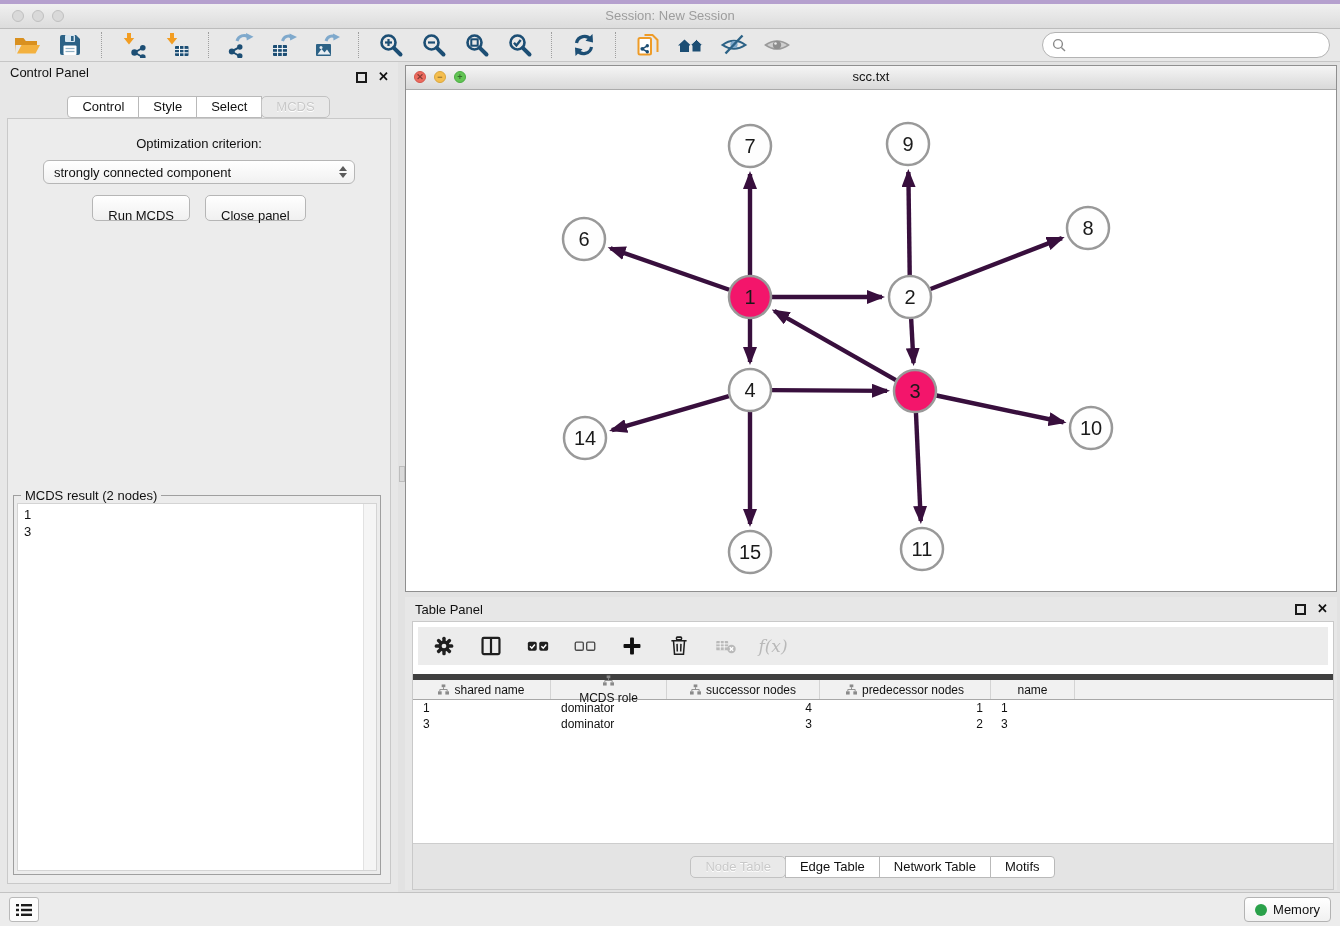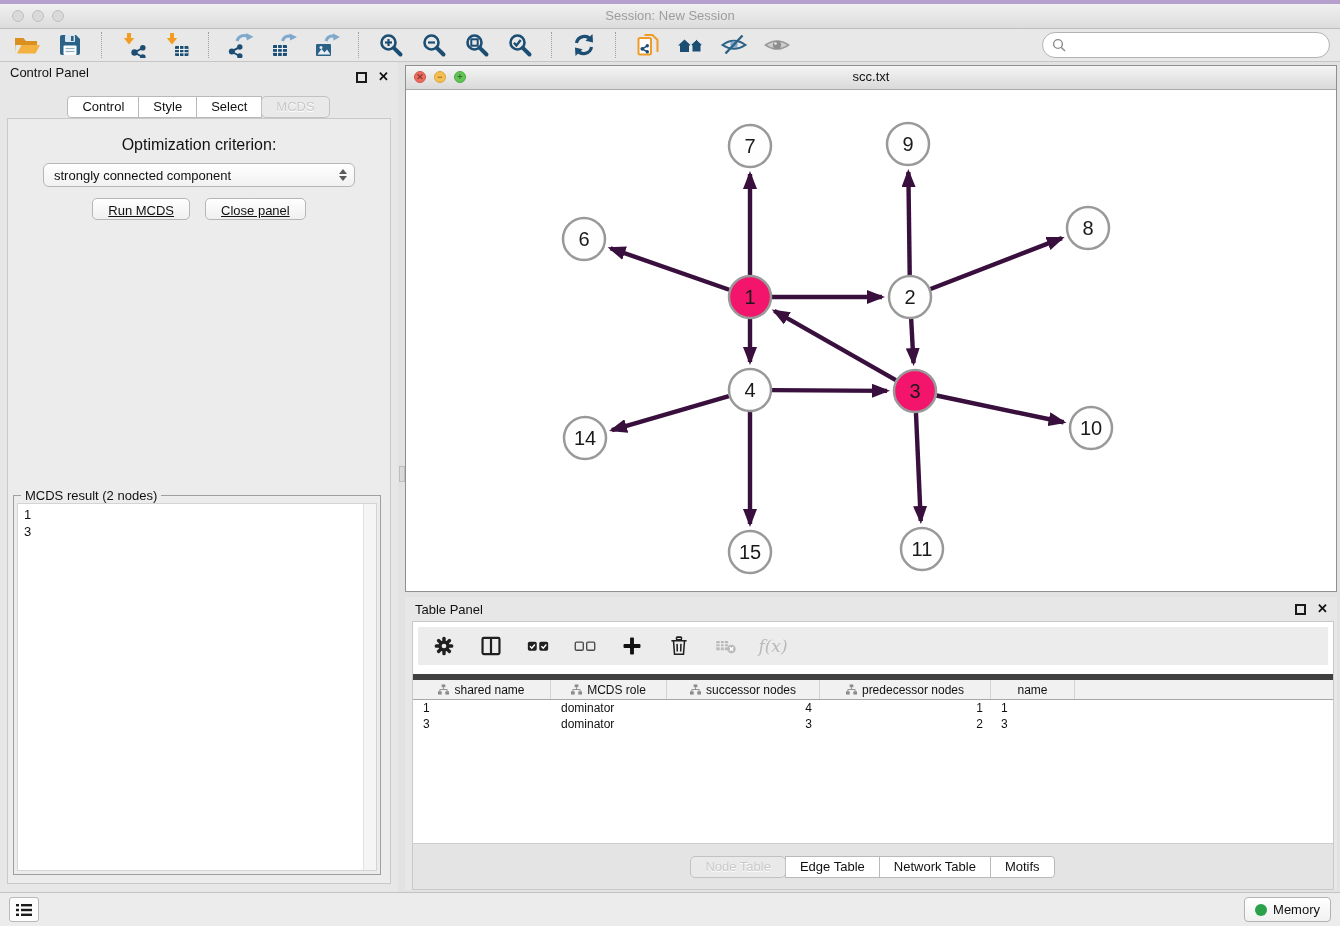--- a/index.html
+++ b/index.html
@@ -26,27 +26,27 @@
   .ptitle{position:absolute;left:10px;top:3px;font-size:13px;color:#111;}
   .panel-icons{position:absolute;right:9px;top:9px;display:flex;gap:11px;align-items:center;}
   .float-btn{width:11px;height:11px;border:2px solid #1a1a1a;background:transparent;box-sizing:border-box;padding:0;cursor:pointer;}
   .close-btn{border:none;background:none;font-size:13px;font-weight:bold;color:#111;line-height:12px;padding:0;cursor:pointer;}
   .cp-tabs{position:absolute;left:0;top:34px;width:100%;display:flex;justify-content:center;z-index:2;}
   .tab{height:22px;padding:0 14px;font-size:13px;background:#fff;border:1px solid #b9b9b9;margin-left:-1px;color:#111;line-height:20px;cursor:pointer;font-family:inherit;}
   .tab:first-child{border-radius:4px 0 0 4px;}
   .tab:last-child{border-radius:0 4px 4px 0;text-align:right;}
   .tab.active{background:#e9e9e9;color:#c9c9c9;border:1px solid #c2c2c2;border-radius:5px;text-shadow:0 1px 0 #fff;position:relative;z-index:1;}
   .cp-body{position:absolute;left:7px;right:7px;top:56px;bottom:8px;background:#ececec;border:1px solid #c9c9c9;}
-  .opt-label{margin-top:17px;text-align:center;font-size:16px;color:#111;}
+  .opt-label{margin-top:17px;text-align:center;font-size:13px;color:#111;}
   .select-box{margin:9px auto 0;width:312px;height:24px;background:linear-gradient(#ffffff,#f1f1f1);border:1px solid #b6b6b6;border-radius:6px;display:flex;align-items:center;padding:0 7px 0 10px;box-sizing:border-box;font-size:13px;color:#111;cursor:pointer;}
   .spinner{margin-left:auto;display:flex;flex-direction:column;gap:2px;}
   .tri-up{width:0;height:0;border-left:4px solid transparent;border-right:4px solid transparent;border-bottom:5px solid #5a5a5a;}
   .tri-down{width:0;height:0;border-left:4px solid transparent;border-right:4px solid transparent;border-top:5px solid #5a5a5a;}
   .btn-row{margin-top:11px;display:flex;justify-content:center;gap:15px;}
-  .mac-btn{height:22px;padding:4px 15px;background:linear-gradient(#ffffff,#f0f0f0);border:1px solid #b6b6b6;border-radius:5px;font-size:13px;color:#111;cursor:pointer;font-family:inherit;text-decoration:underline;}
+  .mac-btn{height:22px;padding:12px 15px;background:linear-gradient(#ffffff,#f0f0f0);border:1px solid #b6b6b6;border-radius:5px;font-size:13px;color:#111;cursor:pointer;font-family:inherit;}
   .result-group{position:absolute;left:5px;right:9px;top:376px;bottom:8px;border:1px solid #9f9f9f;}
   .legend{position:absolute;top:-8px;left:7px;background:#ececec;padding:0 4px;font-size:13px;color:#111;}
   .result-area{position:absolute;left:3px;right:3px;top:7px;bottom:3px;background:#fff;border:1px solid #d4d4d4;display:flex;}
   .result-lines{flex:1;padding:2px 6px;font-size:13px;line-height:17px;color:#111;}
   .result-scroll{width:12px;background:#f5f5f5;border-left:1px solid #e2e2e2;cursor:pointer;}
   .grip{position:absolute;left:399px;top:466px;width:6px;height:16px;background:#d9d9d9;border:1px solid #bdbdbd;box-sizing:border-box;cursor:col-resize;}
   
   .network-window{position:absolute;left:405px;top:65px;width:932px;height:527px;border:1px solid #8f8f8f;background:#fff;box-sizing:border-box;}
   .nw-titlebar{position:relative;height:23px;background:linear-gradient(#f5f5f5,#d9d9d9);border-bottom:1px solid #ababab;}
   .nw-title{text-align:center;font-size:13px;line-height:22px;color:#111;}
@@ -449,21 +449,21 @@
                 <g fill="#8a8a8a">
                   <rect x="4" y="0.5" width="4" height="3"></rect>
                   <rect x="0" y="8" width="4" height="3.5"></rect>
                   <rect x="8" y="8" width="4" height="3.5"></rect>
                 </g>
                 <path d="M6 3.5 V6 M2 8 V6 h8 v2" stroke="#8a8a8a" fill="none" stroke-width="1"></path>
               </svg>
             </span>
             <span>shared name</span>
           </div>
-          <div class="th" style="width: 116px;">
+          <div class="th" style="width: 116px; flex-direction: column;">
             <span style="display: flex;">
               <svg width="11" height="11" viewBox="0 0 12 12">
                 <g fill="#8a8a8a">
                   <rect x="4" y="0.5" width="4" height="3"></rect>
                   <rect x="0" y="8" width="4" height="3.5"></rect>
                   <rect x="8" y="8" width="4" height="3.5"></rect>
                 </g>
                 <path d="M6 3.5 V6 M2 8 V6 h8 v2" stroke="#8a8a8a" fill="none" stroke-width="1"></path>
               </svg>
             </span>

